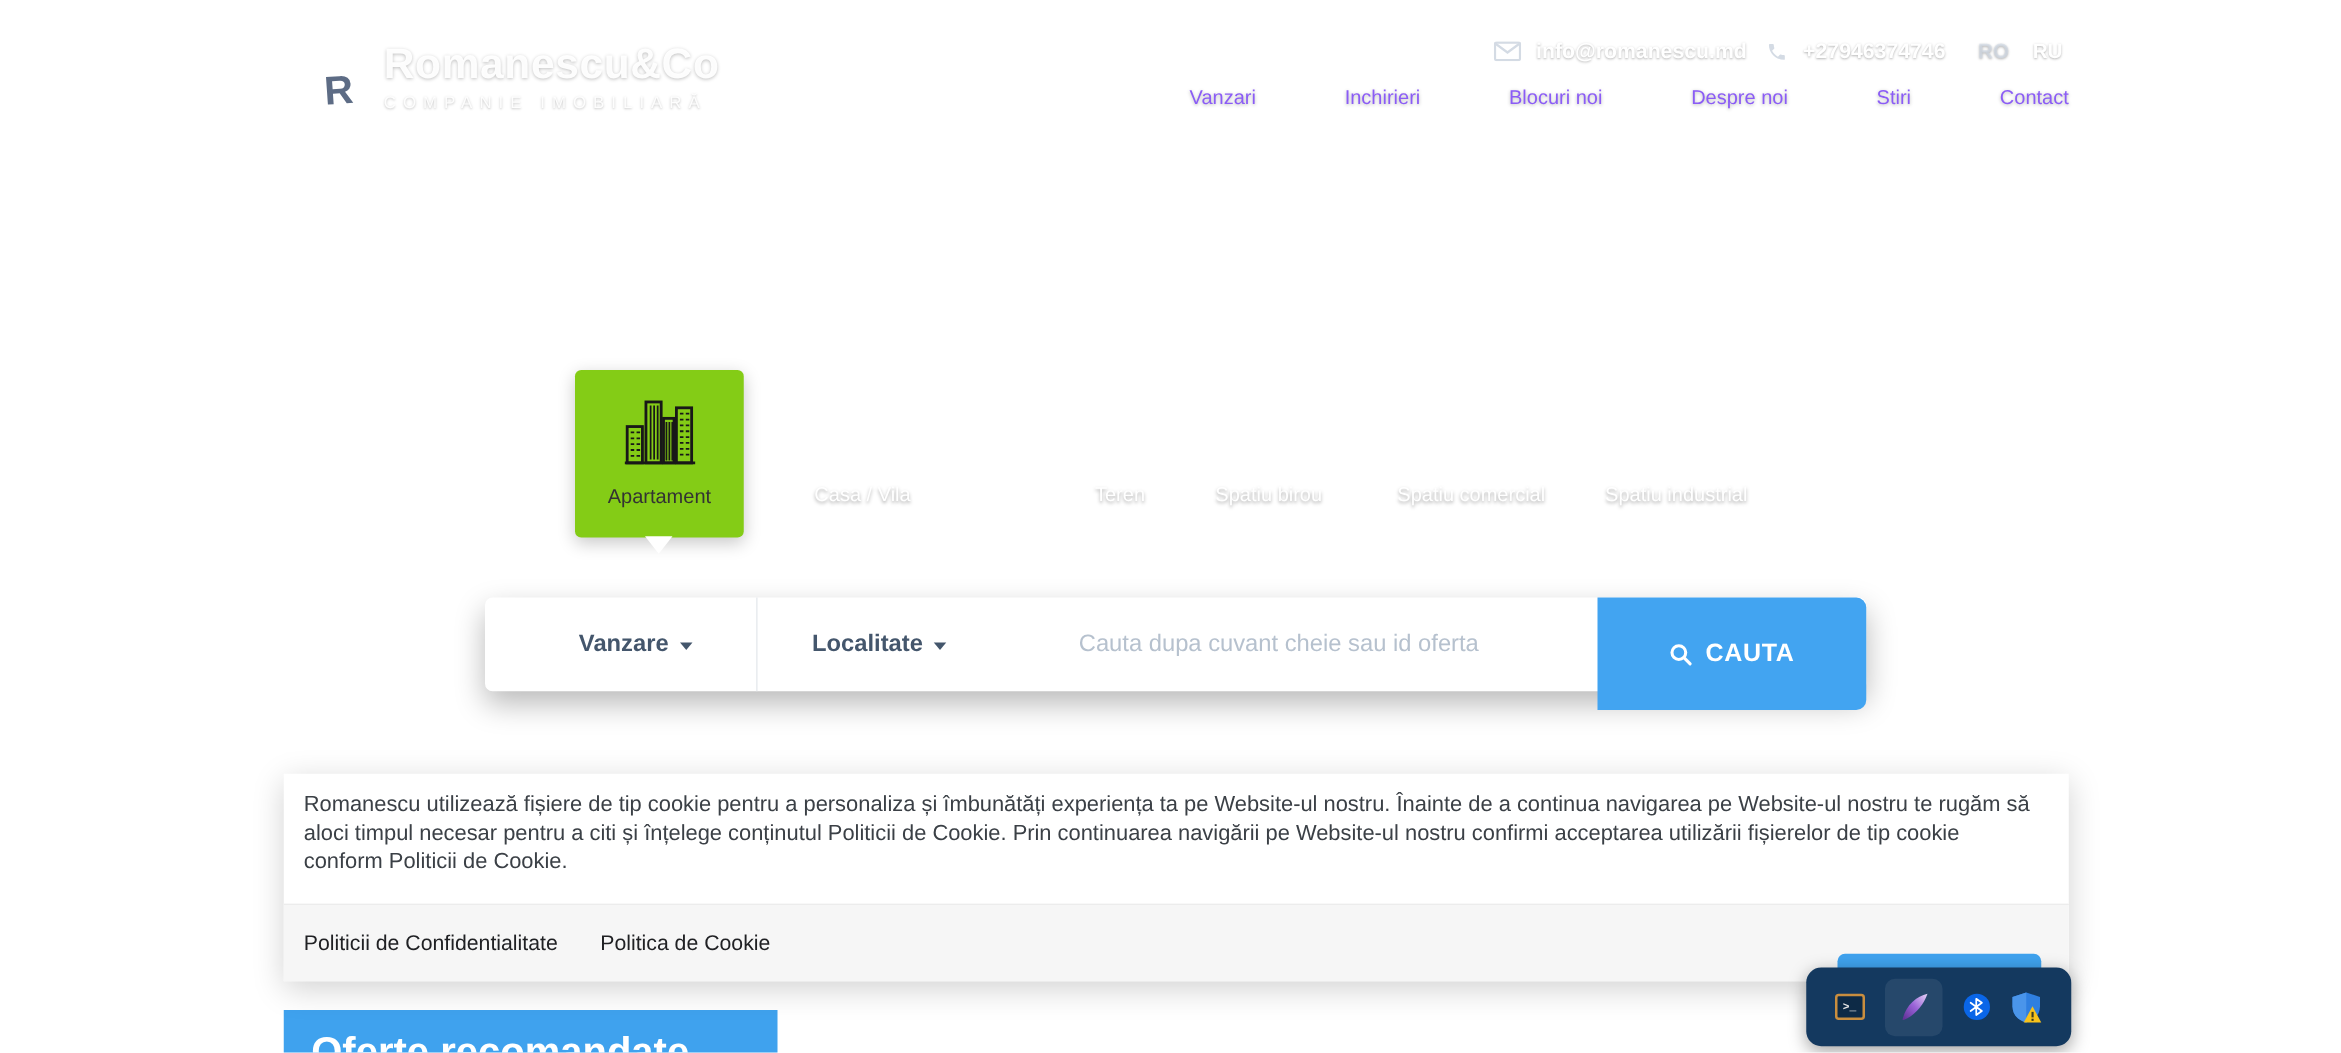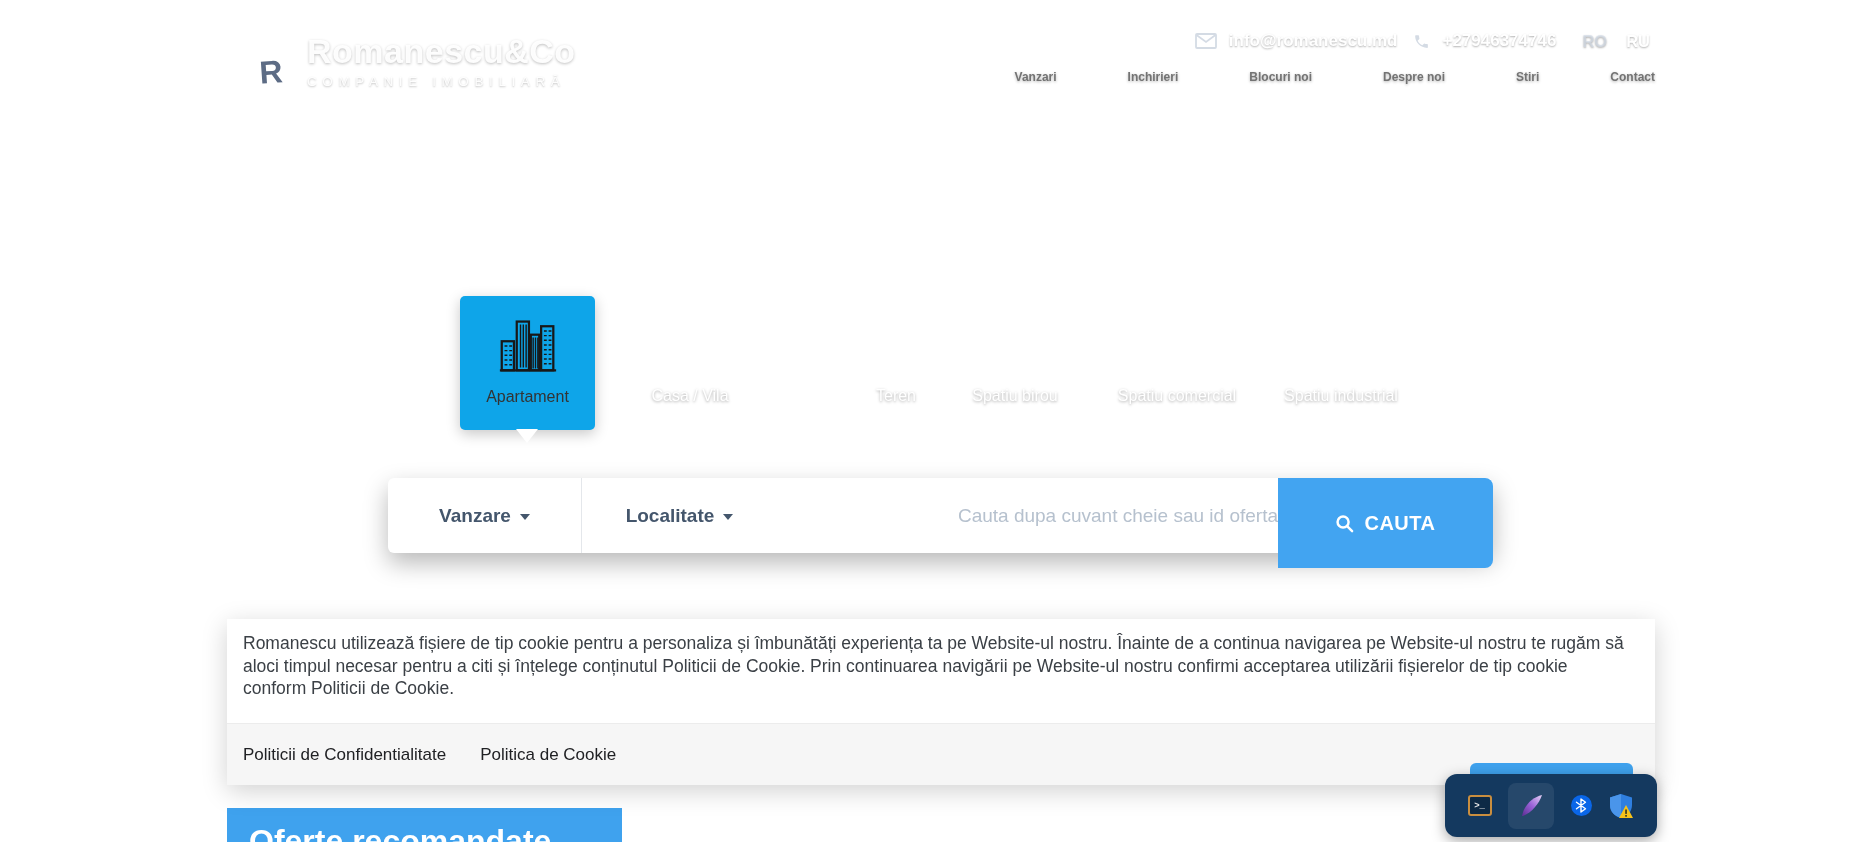--- a/index.html
+++ b/index.html
@@ -35,49 +35,49 @@
 
   .contact-row { position:absolute; top:20px; right:223px; display:flex; align-items:center;
     gap:12px; color:#fff; text-shadow:0 1px 2px rgba(0,0,0,.3);margin-top:11px; }
   .contact-row .txt { font-size:17px; font-weight:700; }
   .contact-row .ic { display:flex; align-items:center; opacity:.85; }
   .lang-group { display:flex; gap:19px; margin-left:14px; font-size:16.5px; font-weight:600; }
   .lang-dim { color:rgba(210,220,232,.62); cursor:pointer; }
   .lang-on  { color:#fff; cursor:pointer; }
 
   .main-nav { position:absolute; top:70px; right:218px; display:flex; gap:71px; }
-  .main-nav a { color:#737373; font-size:12px; font-weight:700; text-decoration:none;
+  .main-nav a { color:#8b5cf6; font-size:16px; font-weight:400; text-decoration:none;
     text-shadow:0 1px 3px rgba(0,0,0,.3); white-space:nowrap; cursor:pointer; }
 
   
   .tabs { position:absolute; left:0; top:296px; width:1873px; height:150px; }
-  .tab-card { position:absolute; left:460px; top:0; width:135px; height:134px; background:#0ea5e9;
+  .tab-card { position:absolute; left:460px; top:0; width:135px; height:134px; background:#84cc16;
     border-radius:5px; box-shadow:0 4px 14px rgba(0,0,0,.22); text-align:center; padding-top:20px;
     cursor:pointer; }
   .tab-card .lbl { display:block; margin-top:10px; font-size:16px; color:#333; }
   .tab-pointer { position:absolute; left:516px; top:133px; width:0; height:0;
     border-left:11px solid transparent; border-right:11px solid transparent;
     border-top:14px solid #fff; }
   .tab-item { position:absolute; top:14px; width:150px; text-align:center; cursor:pointer; }
   .tab-item .lbl { display:block; margin-top:9px; font-size:16px; color:#fff;
     text-shadow:0 1px 3px rgba(0,0,0,.35); }
   .t-casa { left:615px; } .t-teren { left:821px; } .t-birou { left:940px; }
   .t-comercial { left:1102px; } .t-industrial { left:1266px; }
 
   
   .searchbar { position:absolute; left:388px; top:478px; width:1105px; height:75px;
-    display:flex; background:#fff; border-radius:6px; box-shadow:0 10px 24px rgba(0,0,0,.28); }
+    display:flex; background:#fff; border-radius:6px; box-shadow:0 10px 24px rgba(0,0,0,.28);padding-left:24px; }
   .dd { display:flex; align-items:center; justify-content:center; gap:9px; cursor:pointer; }
   .dd .dlbl { font-size:19px; font-weight:700; color:#44566c; }
   .caret { width:0; height:0; border-left:5px solid transparent; border-right:5px solid transparent;
     border-top:6px solid #44566c; margin-top:3px; }
   .dd-cat { width:194px; border-right:1px solid #e4e7eb; }
   .dd-loc { width:195px; }
   .searchbar input { flex:1; border:0; outline:0; font-size:19px; color:#44566c;
-    padding-left:62px; font-family:"Liberation Sans", sans-serif; background:transparent;text-align:right; }
+    padding-left:62px; font-family:"Liberation Sans", sans-serif; background:transparent; }
   .searchbar input::placeholder { color:#b6c1ce; }
   .search-btn { width:215px; height:90px; border:0; background:#42a4f1; color:#fff;
     border-radius:0 8px 8px 0; font-size:20px; font-weight:700; letter-spacing:.5px;
     display:flex; align-items:center; justify-content:center; gap:10px; cursor:pointer;
     font-family:"Liberation Sans", sans-serif; }
 
   
   .bottom { position:absolute; left:0; top:790px; width:1873px; height:52px; background:#fff; }
   .section-title { position:absolute; left:227px; top:808px; width:395px; height:70px;
     background:#3fa2ee; color:#fff; font-size:32px; font-weight:700; padding:15px 0 0 22px; }

